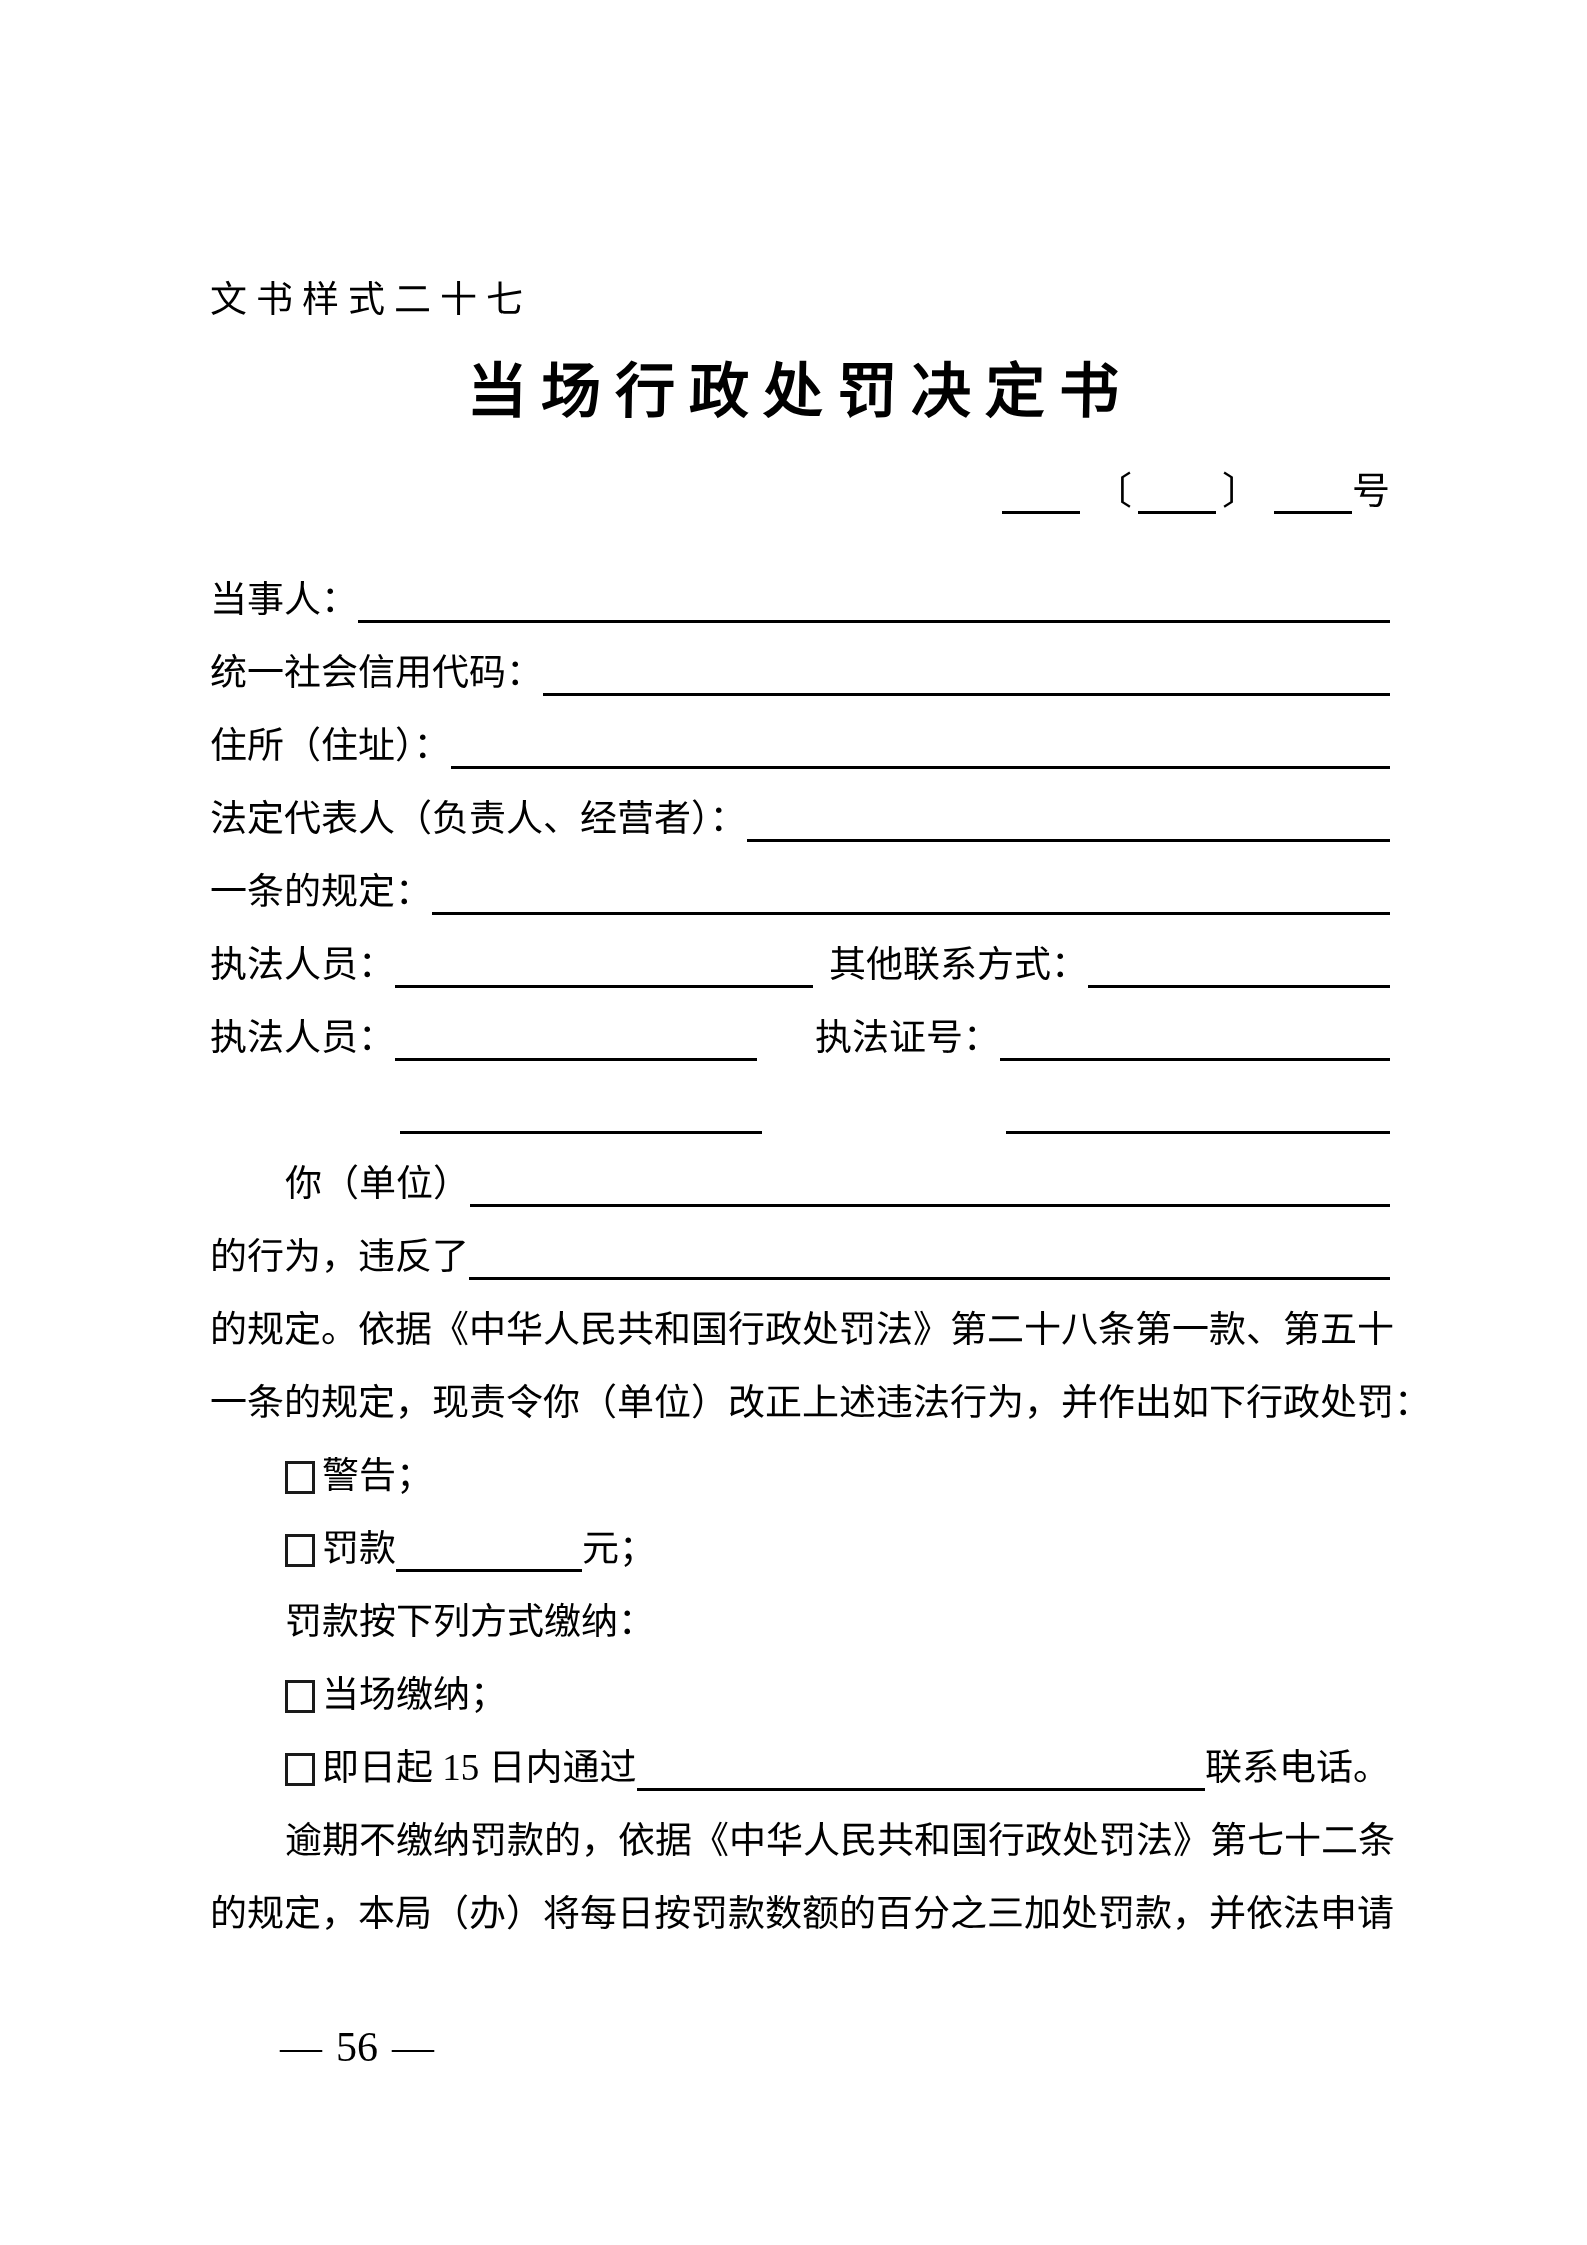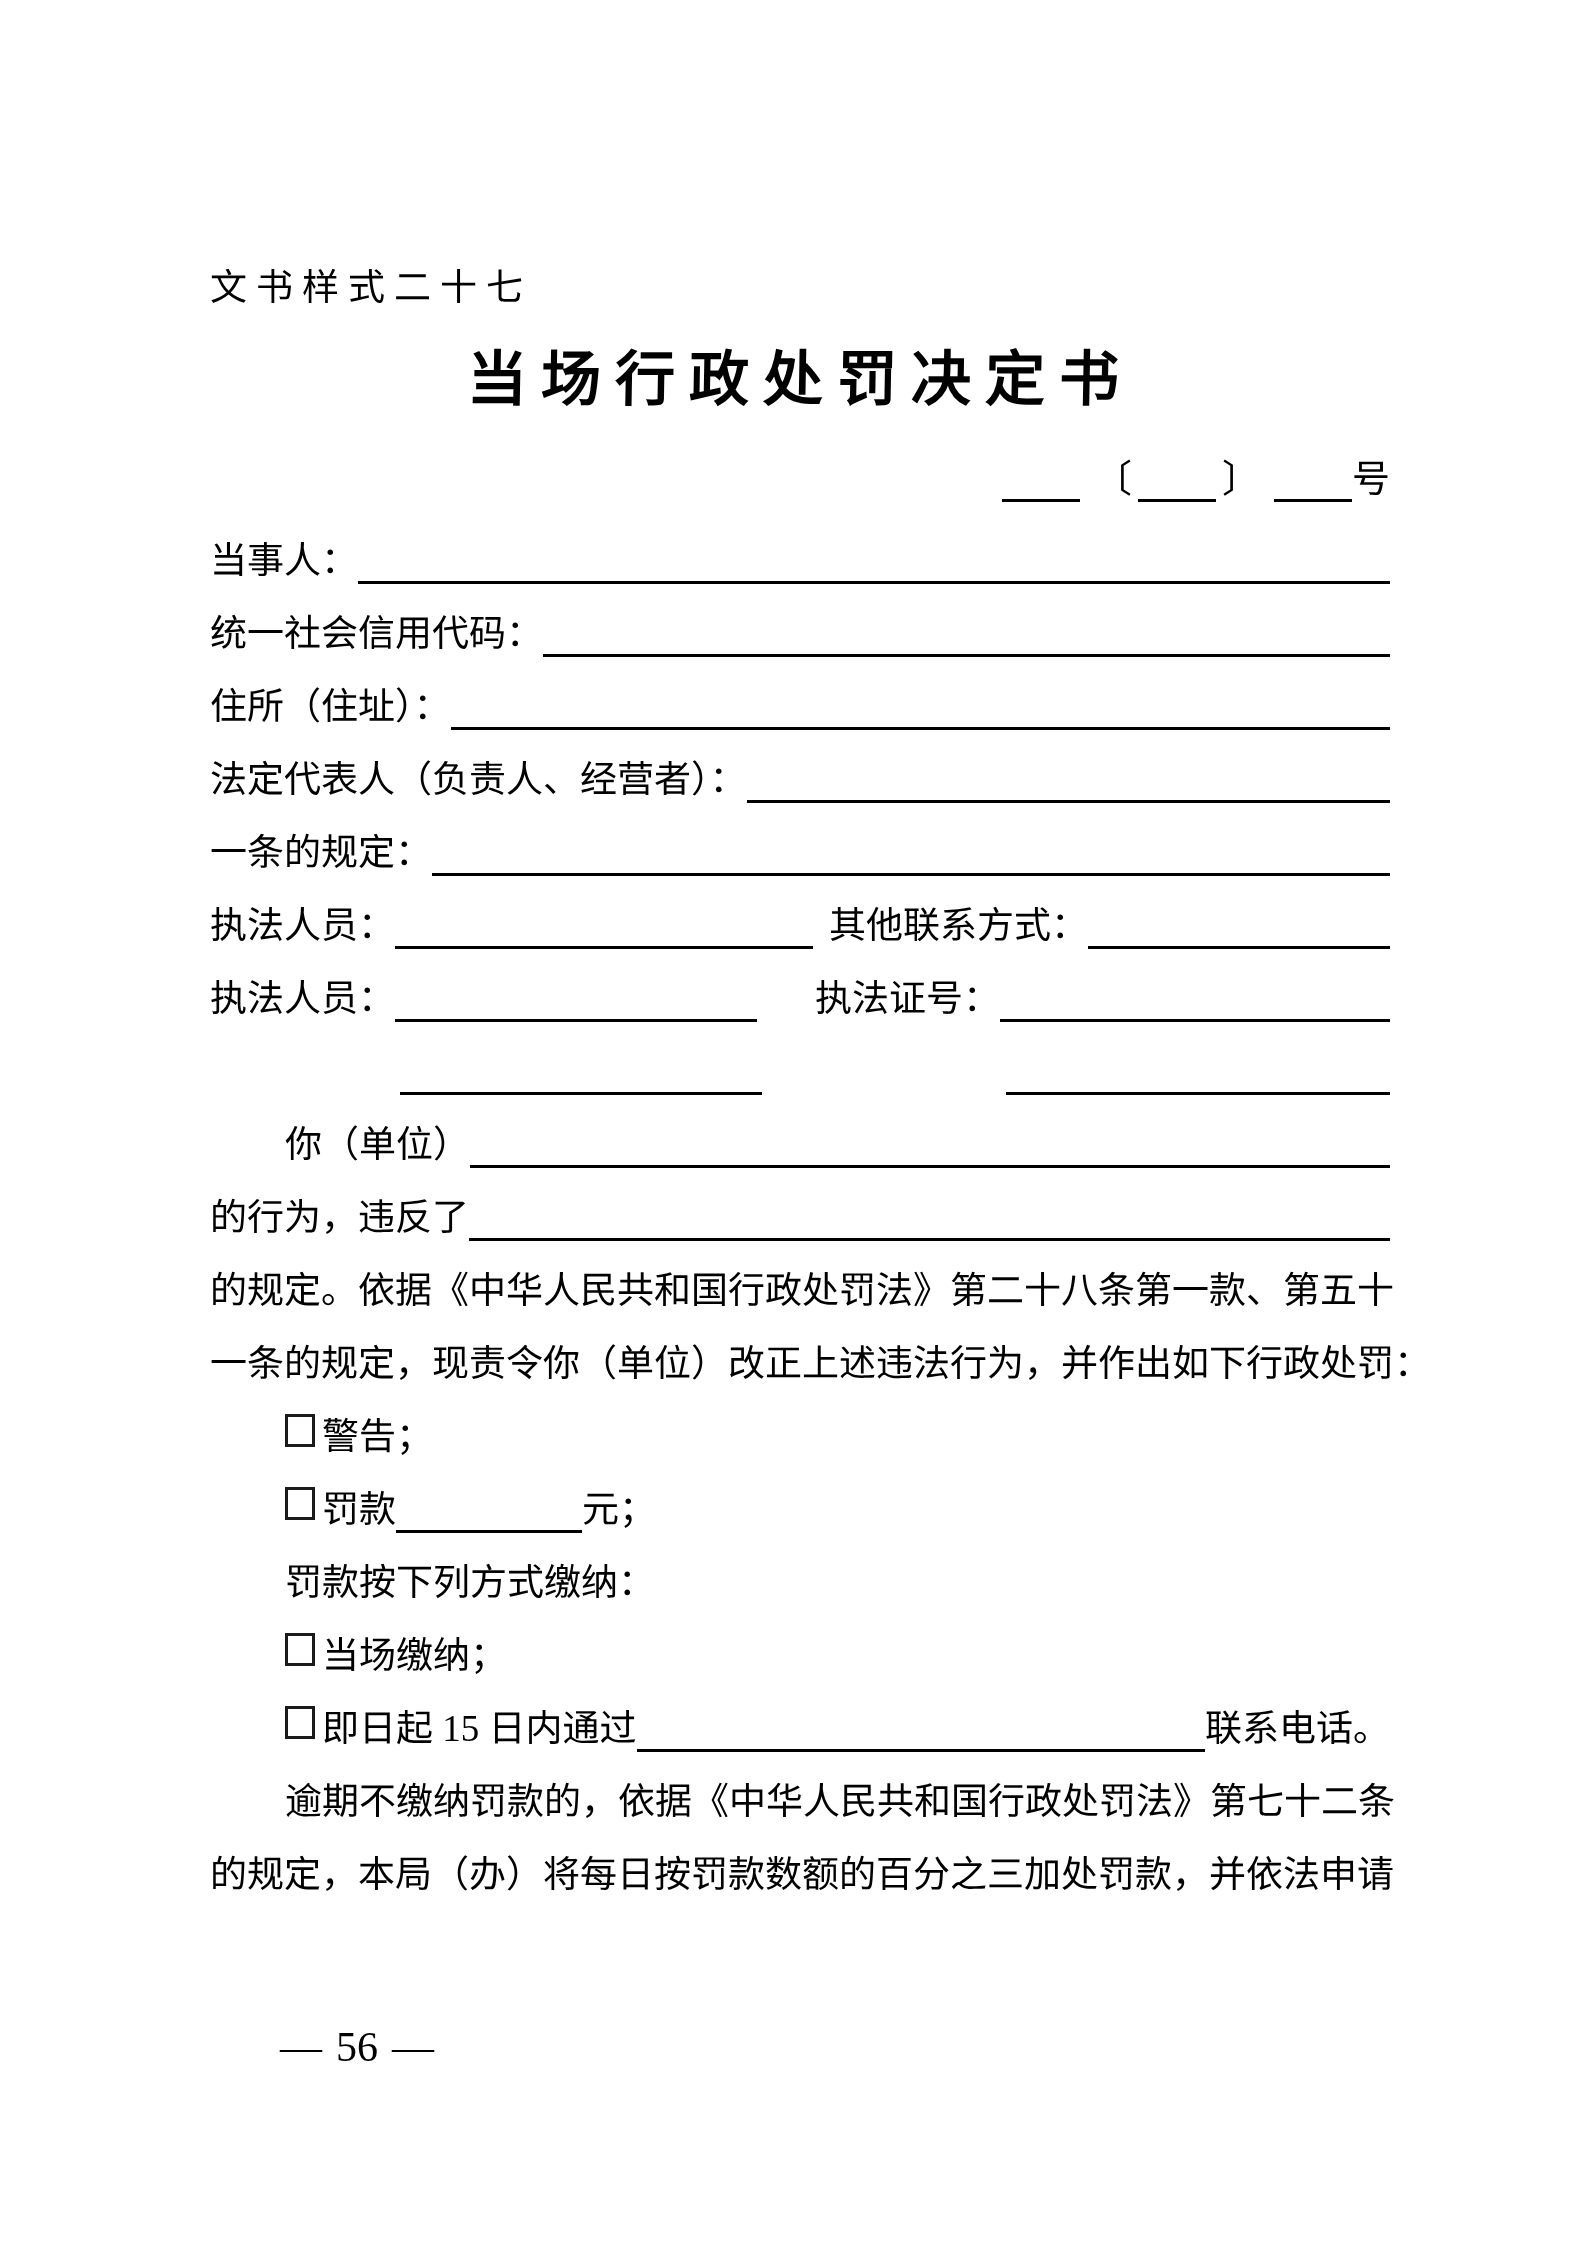--- a/index.html
+++ b/index.html
@@ -14,21 +14,21 @@
   }
   .page {
     position: absolute;
     inset: 0;
     background: #ffffff;
   }
   .content {
     position: absolute;
     left: 210px;
     right: 197px;
-    top: 0;
+    top: 12px;
   }
   .doc-style-label {
     margin-top: 265px;
     font-size: 37px;
     line-height: 45px;
     letter-spacing: 9px;
   }
   .doc-title {
     margin-top: 36px;
     text-align: center;
@@ -51,21 +51,21 @@
     border-bottom: 3px solid #000;
     height: 46px;
   }
   .num-blank { width: 78px; height: 40px; }
   .num-row .bracket { margin: 0 6px 0 14px; }
   .num-row .bracket-close { margin: 0 14px 0 6px; }
   .rows { margin-top: 36px; }
   .row {
     height: 73px;
     display: flex;
-    align-items: flex-start;
+    align-items: flex-end;
     font-size: 37px;
     line-height: 46px;
     white-space: nowrap;
   }
   .row:first-child { height: 73px; }
   .fill { flex: 1 1 auto; }
   .indent { margin-left: 75px; }
   .checkbox {
     display: inline-block;
     width: 30px;

